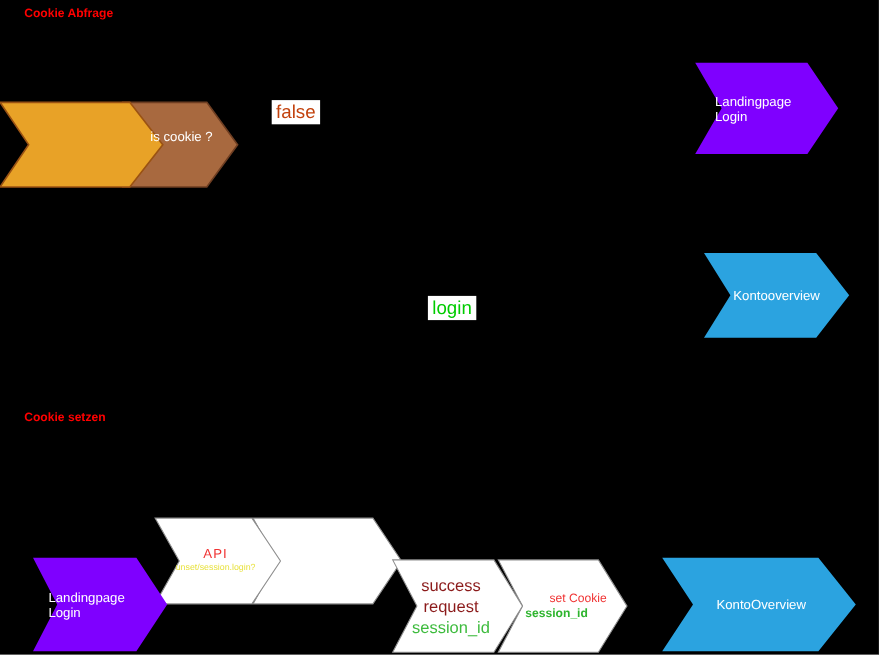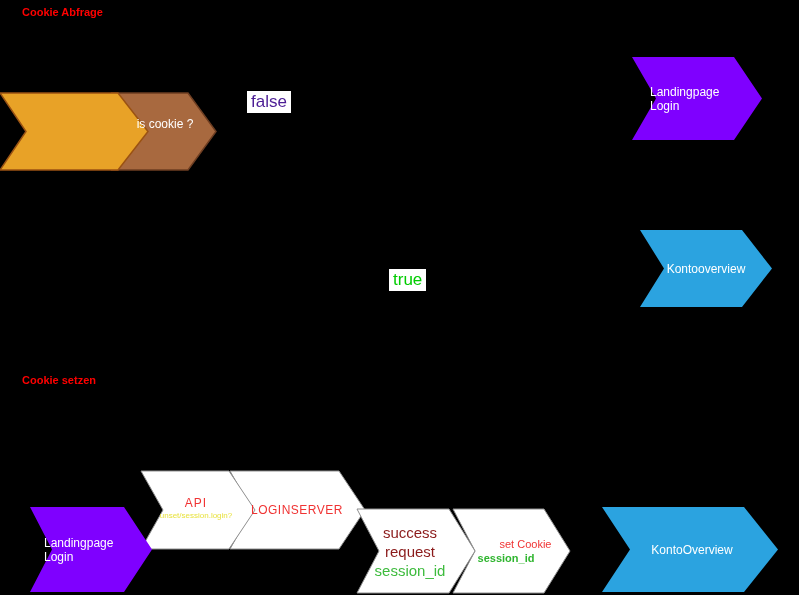--- a/index.html
+++ b/index.html
@@ -52,23 +52,23 @@
   <div class="section-title" style="left: 22px; top: 374px; color: rgb(255, 0, 0);">Cookie setzen</div>
 
   <svg class="abs shape stroke-brown" style="left:112px;top:93px" width="104" height="77" viewBox="0 0 104 77">
     <polygon points="0,0 76,0 104,38.5 76,77 0,77 26,38.5" fill="#A8693F"></polygon>
   </svg>
   <svg class="abs shape stroke-orange" style="left:0;top:93px" width="148" height="77" viewBox="0 0 148 77">
     <polygon points="0,0 118,0 148,38.5 118,77 0,77 26,38.5" fill="#E8A227"></polygon>
   </svg>
   <div class="label nowrap" style="left: 120px; top: 93px; width: 90px; height: 61px; color: rgb(255, 255, 255);">is cookie ?</div>
 
-  <div class="pill" style="left: 247px; top: 91px; color: #4c1d95;">false</div>
+  <div class="pill" style="left: 247px; top: 91px; color: #c2410c;">false</div>
 
-  <div class="pill" style="left: 389px; top: 269px; color: rgb(0, 204, 0);">true</div>
+  <div class="pill" style="left: 389px; top: 269px; color: rgb(0, 204, 0);">login</div>
 
   <svg class="abs shape" style="left:632px;top:57px" width="130" height="83" viewBox="0 0 130 83">
     <polygon points="0,0 102,0 130,41.5 102,83 0,83 24,41.5" fill="#7F00FF"></polygon>
   </svg>
   <div class="label" style="left: 650px; top: 57px; width: 86px; height: 83px; color: rgb(255, 255, 255);">Landingpage Login</div>
 
   <svg class="abs shape" style="left:640px;top:230px" width="132" height="77" viewBox="0 0 132 77">
     <polygon points="0,0 102,0 132,38.5 102,77 0,77 24,38.5" fill="#2BA3E0"></polygon>
   </svg>
   <div class="label nowrap" style="left: 654px; top: 230px; width: 104px; height: 77px; color: rgb(255, 255, 255);">Kontooverview</div>
@@ -83,21 +83,20 @@
 
   <svg class="abs shape" style="left:30px;top:507px" width="122" height="85" viewBox="0 0 122 85">
     <polygon points="0,0 94,0 122,42.5 94,85 0,85 22,42.5" fill="#7F00FF"></polygon>
   </svg>
   <div class="label" style="left: 44px; top: 507px; width: 86px; height: 85px; color: rgb(255, 255, 255);">Landingpage Login</div>
 
   <div class="label col" style="left:150px;top:471px;width:92px;height:74px">
     <span style="font-size: 12px; letter-spacing: 1px; color: rgb(240, 51, 51);">API</span>
     <span class="nowrap" style="font-size: 8px; line-height: 11px; color: rgb(232, 226, 63);">unset/session.login?</span>
   </div>
-  <div class="label nowrap" style="left: 243px; top: 471px; width: 108px; height: 78px; letter-spacing: 0.5px; color: rgb(240, 51, 51);">LOGINSERVER</div>
 
   <svg class="abs shape stroke-white" style="left:453px;top:509px" width="117" height="84" viewBox="0 0 117 84">
     <polygon points="0,0 91,0 117,42 91,84 0,84 22,42" fill="#FFFFFF"></polygon>
   </svg>
 
   <svg class="abs shape stroke-white" style="left:357px;top:509px" width="118" height="84" viewBox="0 0 118 84">
     <polygon points="0,0 92,0 118,42 92,84 0,84 22,42" fill="#FFFFFF"></polygon>
   </svg>
 
   <div class="label col mono" style="left:365px;top:509px;width:90px;height:84px">

